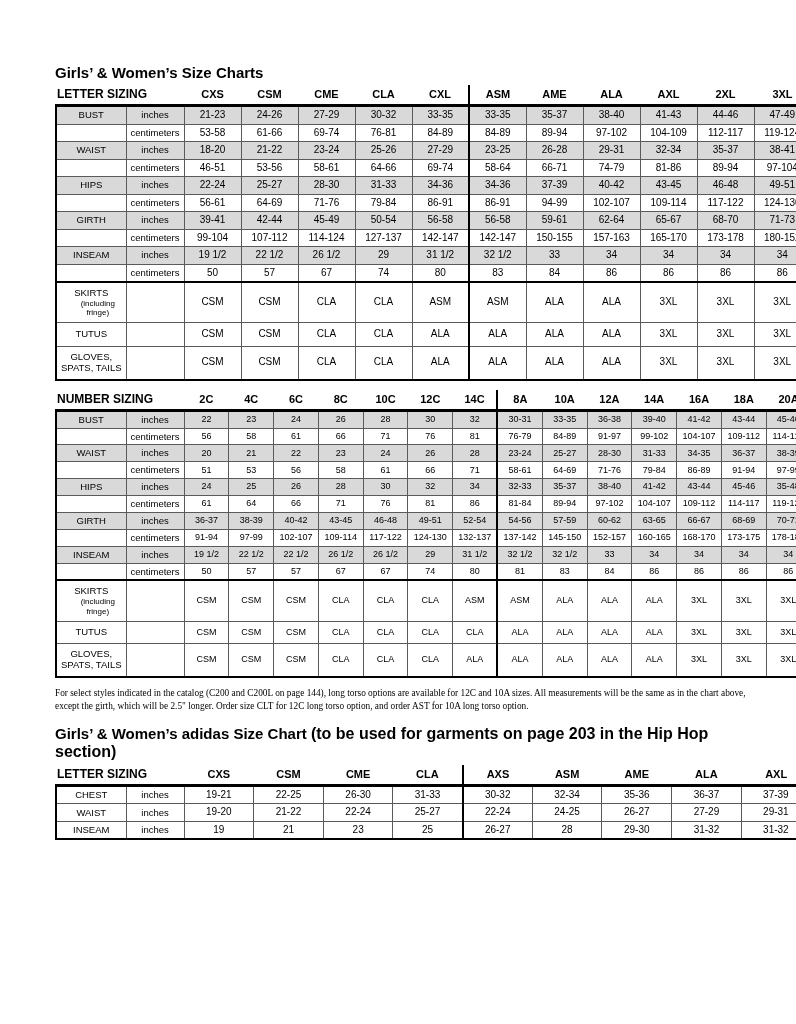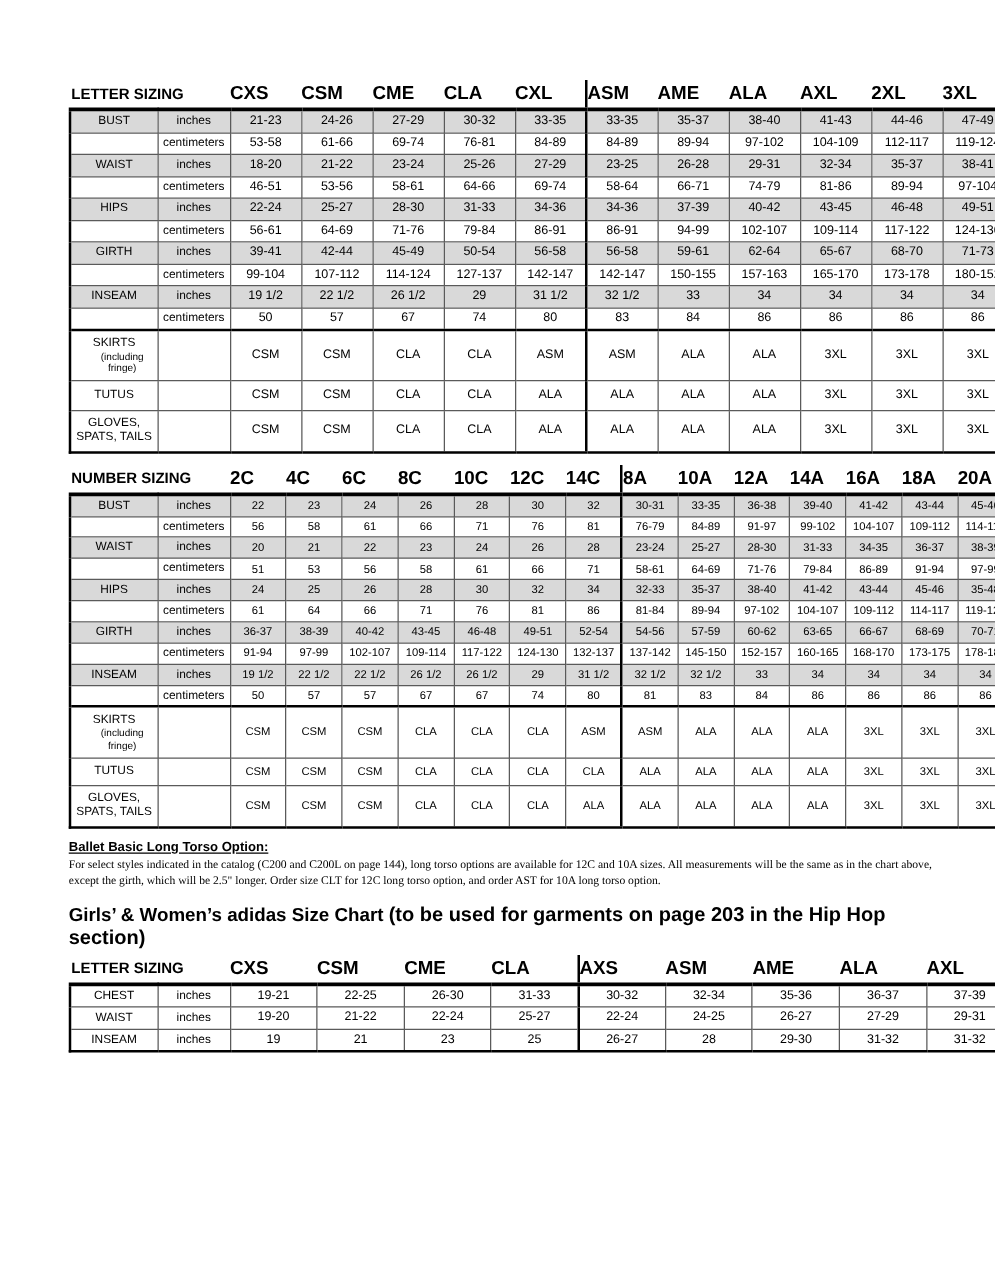--- a/index.html
+++ b/index.html
@@ -7,22 +7,22 @@
     width:796px;height:1024px;background:#ffffff;color:#000;
     font-family:"Liberation Sans", sans-serif;overflow:hidden;
   }
   .page{box-sizing:border-box;width:796px;height:1024px;padding:64px 51px 0 55px;}
   h1.title{font-size:15px;font-weight:bold;margin:0 0 4px 0;}
   h2.title2{font-size:15px;font-weight:bold;margin:10px 0 4px 0;}
   h2.title2 .suffix{font-size:16px;font-weight:bold;}
 
   table.size{border-collapse:collapse;width:757px;table-layout:fixed;margin:0 0 9px 0;}
   table.size thead th{
-    font-size:15px;font-weight:bold;padding:2px 0 3px;border:none;
-    border-bottom:3px solid #000;text-align:left;white-space:nowrap;
+    font-size:11px;font-weight:bold;padding:2px 0 3px;border:none;
+    border-bottom:3px solid #000;text-align:center;white-space:nowrap;
   }
   table.size thead th.corner{text-align:left;font-size:12px;padding-left:1px;}
   table.size td{
     border:1px solid #5a5a5a;font-size:10px;text-align:center;
     padding:2px 0;line-height:1.25;white-space:nowrap;overflow:hidden;
   }
   table.size.compact td{font-size:9px;}
   table.size tr.shaded td{background:#d9d9d9;}
   table.size td.rowlabel,table.size td.unit{font-size:9.5px;}
   table.size .sep{border-left:2.5px solid #000 !important;}
@@ -36,20 +36,21 @@
 
   .ballet{margin:2px 0 12px 0;width:692px;}
   .ballet-heading{font-size:10.5px;font-weight:bold;text-decoration:underline;margin:0;}
   .ballet-body{font-size:9.3px;line-height:1.4;margin:2px 0 0 0;font-family:Liberation Serif, serif;}
 </style>
 </head>
 <body>
 
 <div class="page">
 
+  <h1 class="title">Girls’ &amp; Women’s Size Charts</h1>
 
   <table class="size">
       <colgroup>
         <col style="width: 70px;">
         <col style="width: 58px;">
         <col>
         <col>
         <col>
         <col>
         <col>
@@ -545,21 +546,20 @@
           <td>ALA</td>
           <td>ALA</td>
           <td>3XL</td>
           <td>3XL</td>
           <td>3XL</td>
         </tr>
       </tbody>
     </table>
 
   <div class="ballet">
-    <div class="ballet-heading">Ballet Basic Long Torso Option:</div>
     <div class="ballet-body">For select styles indicated in the catalog (C200 and C200L on page 144), long torso options are available for 12C and 10A sizes. All measurements will be the same as in the chart above, except the girth, which will be 2.5" longer. Order size CLT for 12C long torso option, and order AST for 10A long torso option.</div>
   </div>
 
   <h2 class="title2"><span>Girls’ &amp; Women’s adidas Size Chart</span> <span class="suffix">(to be used for garments on page 203 in the Hip Hop section)</span></h2>
 
   <table class="size">
       <colgroup>
         <col style="width: 70px;">
         <col style="width: 58px;">
         <col>

